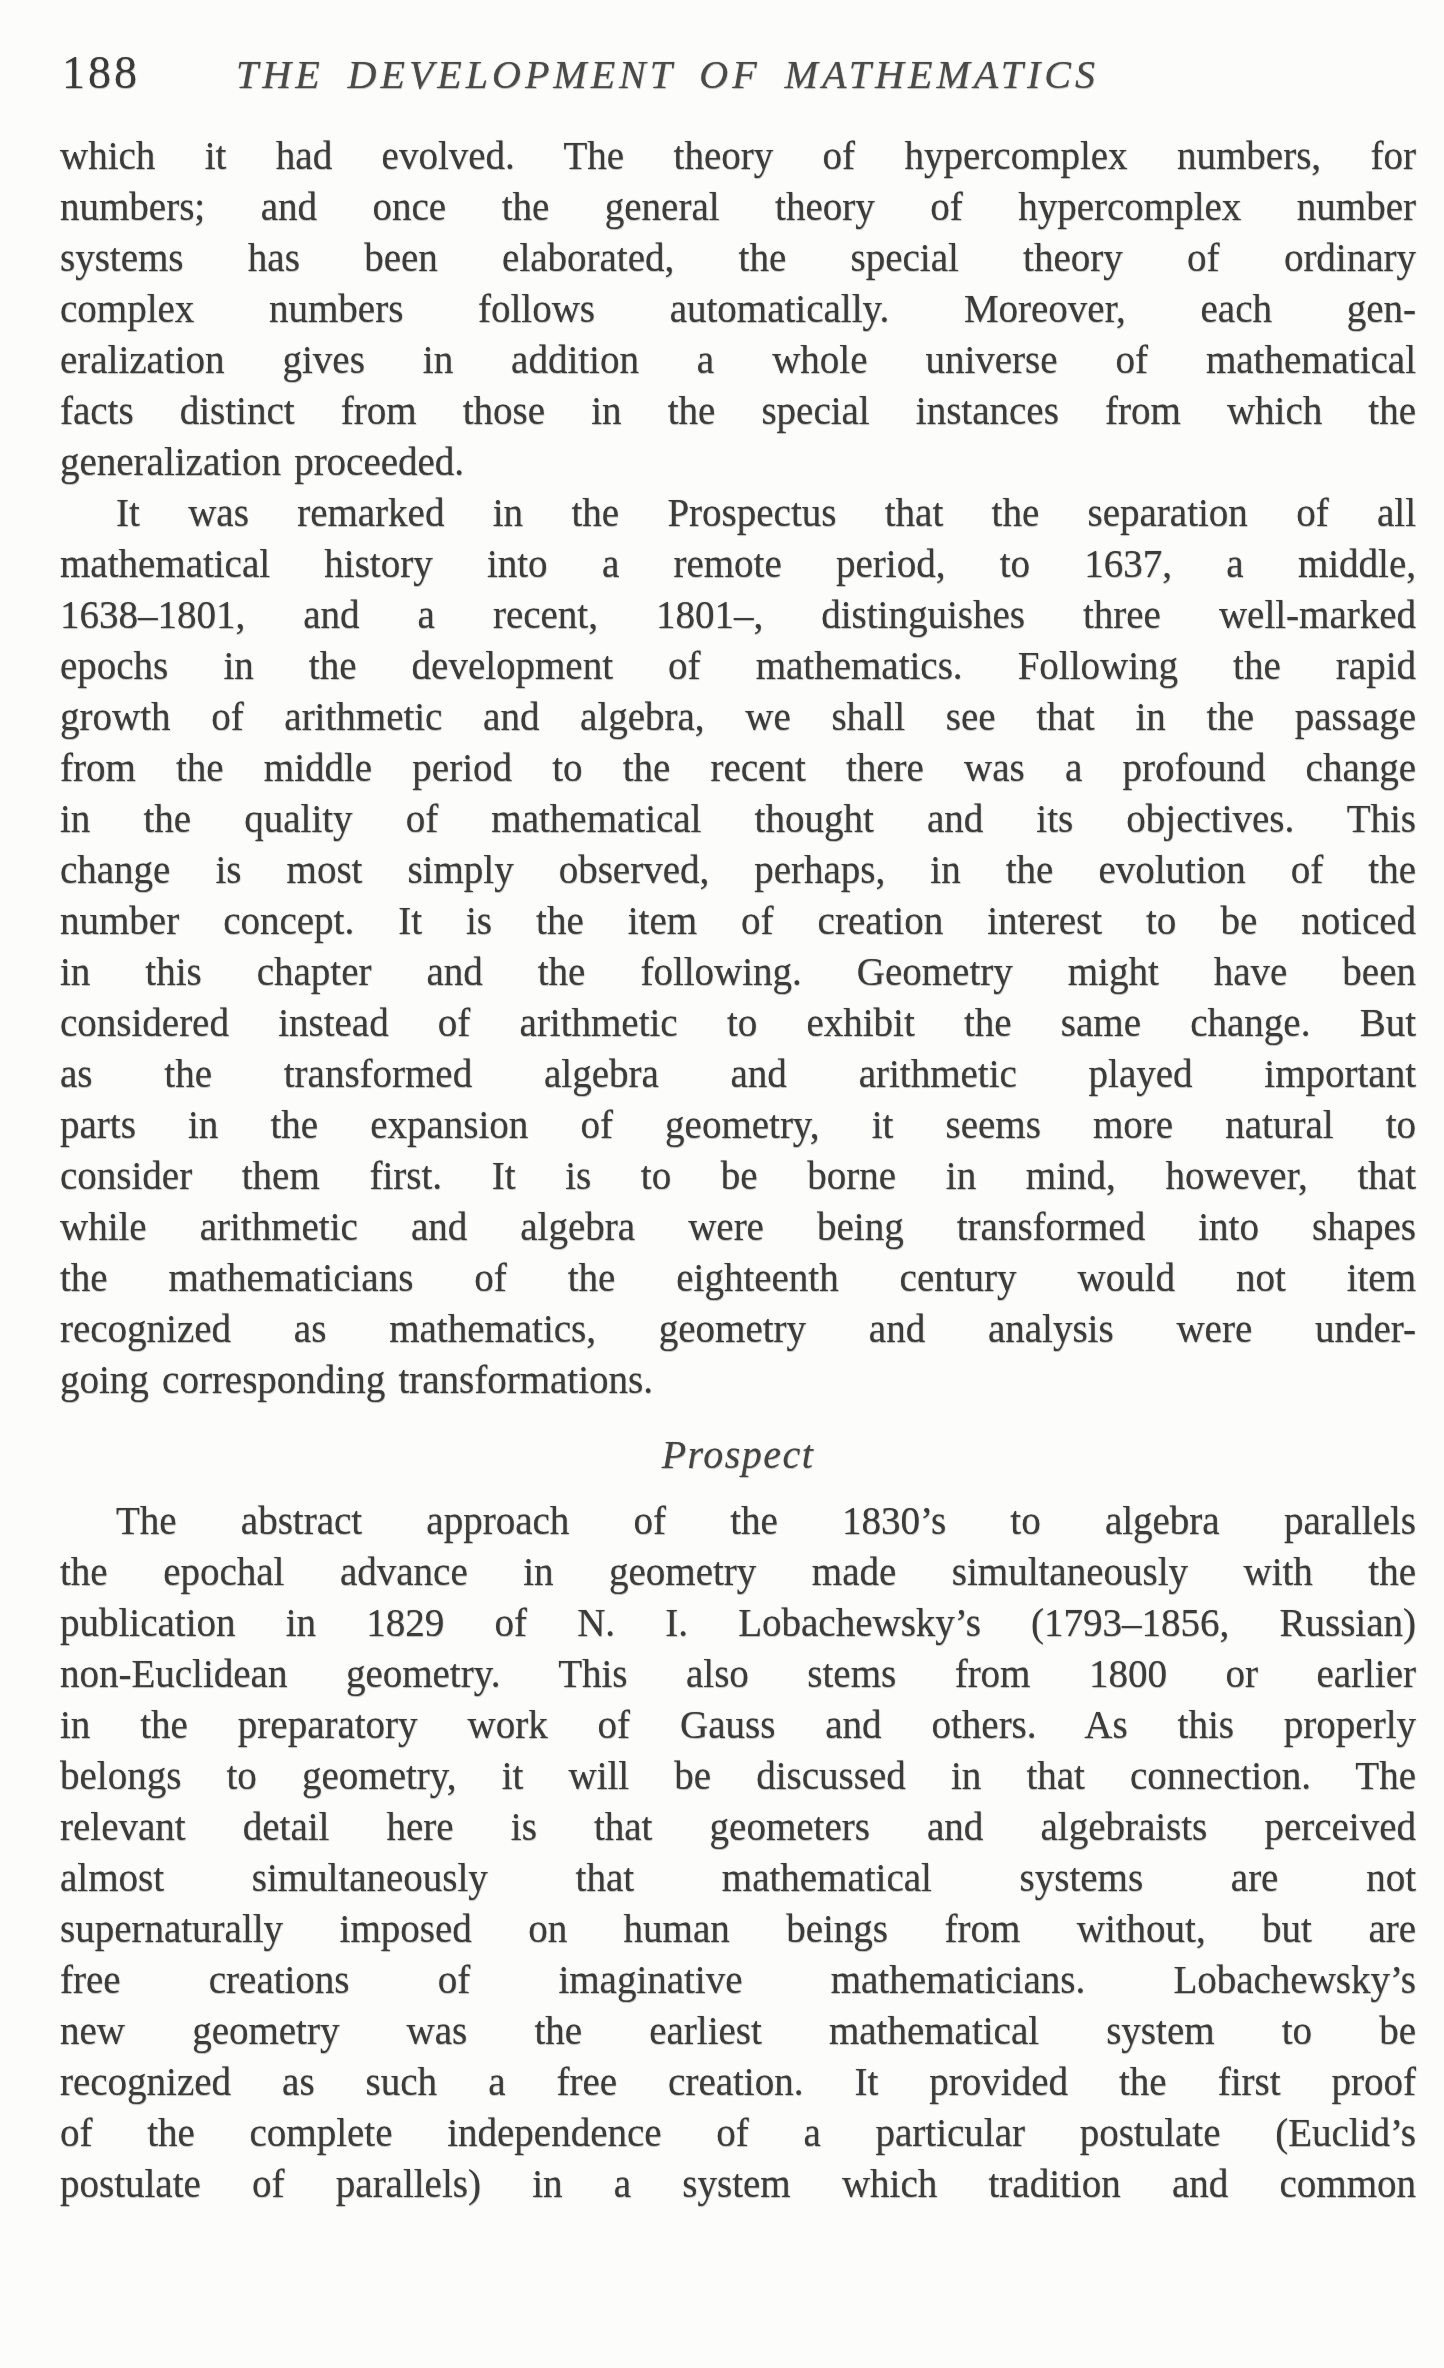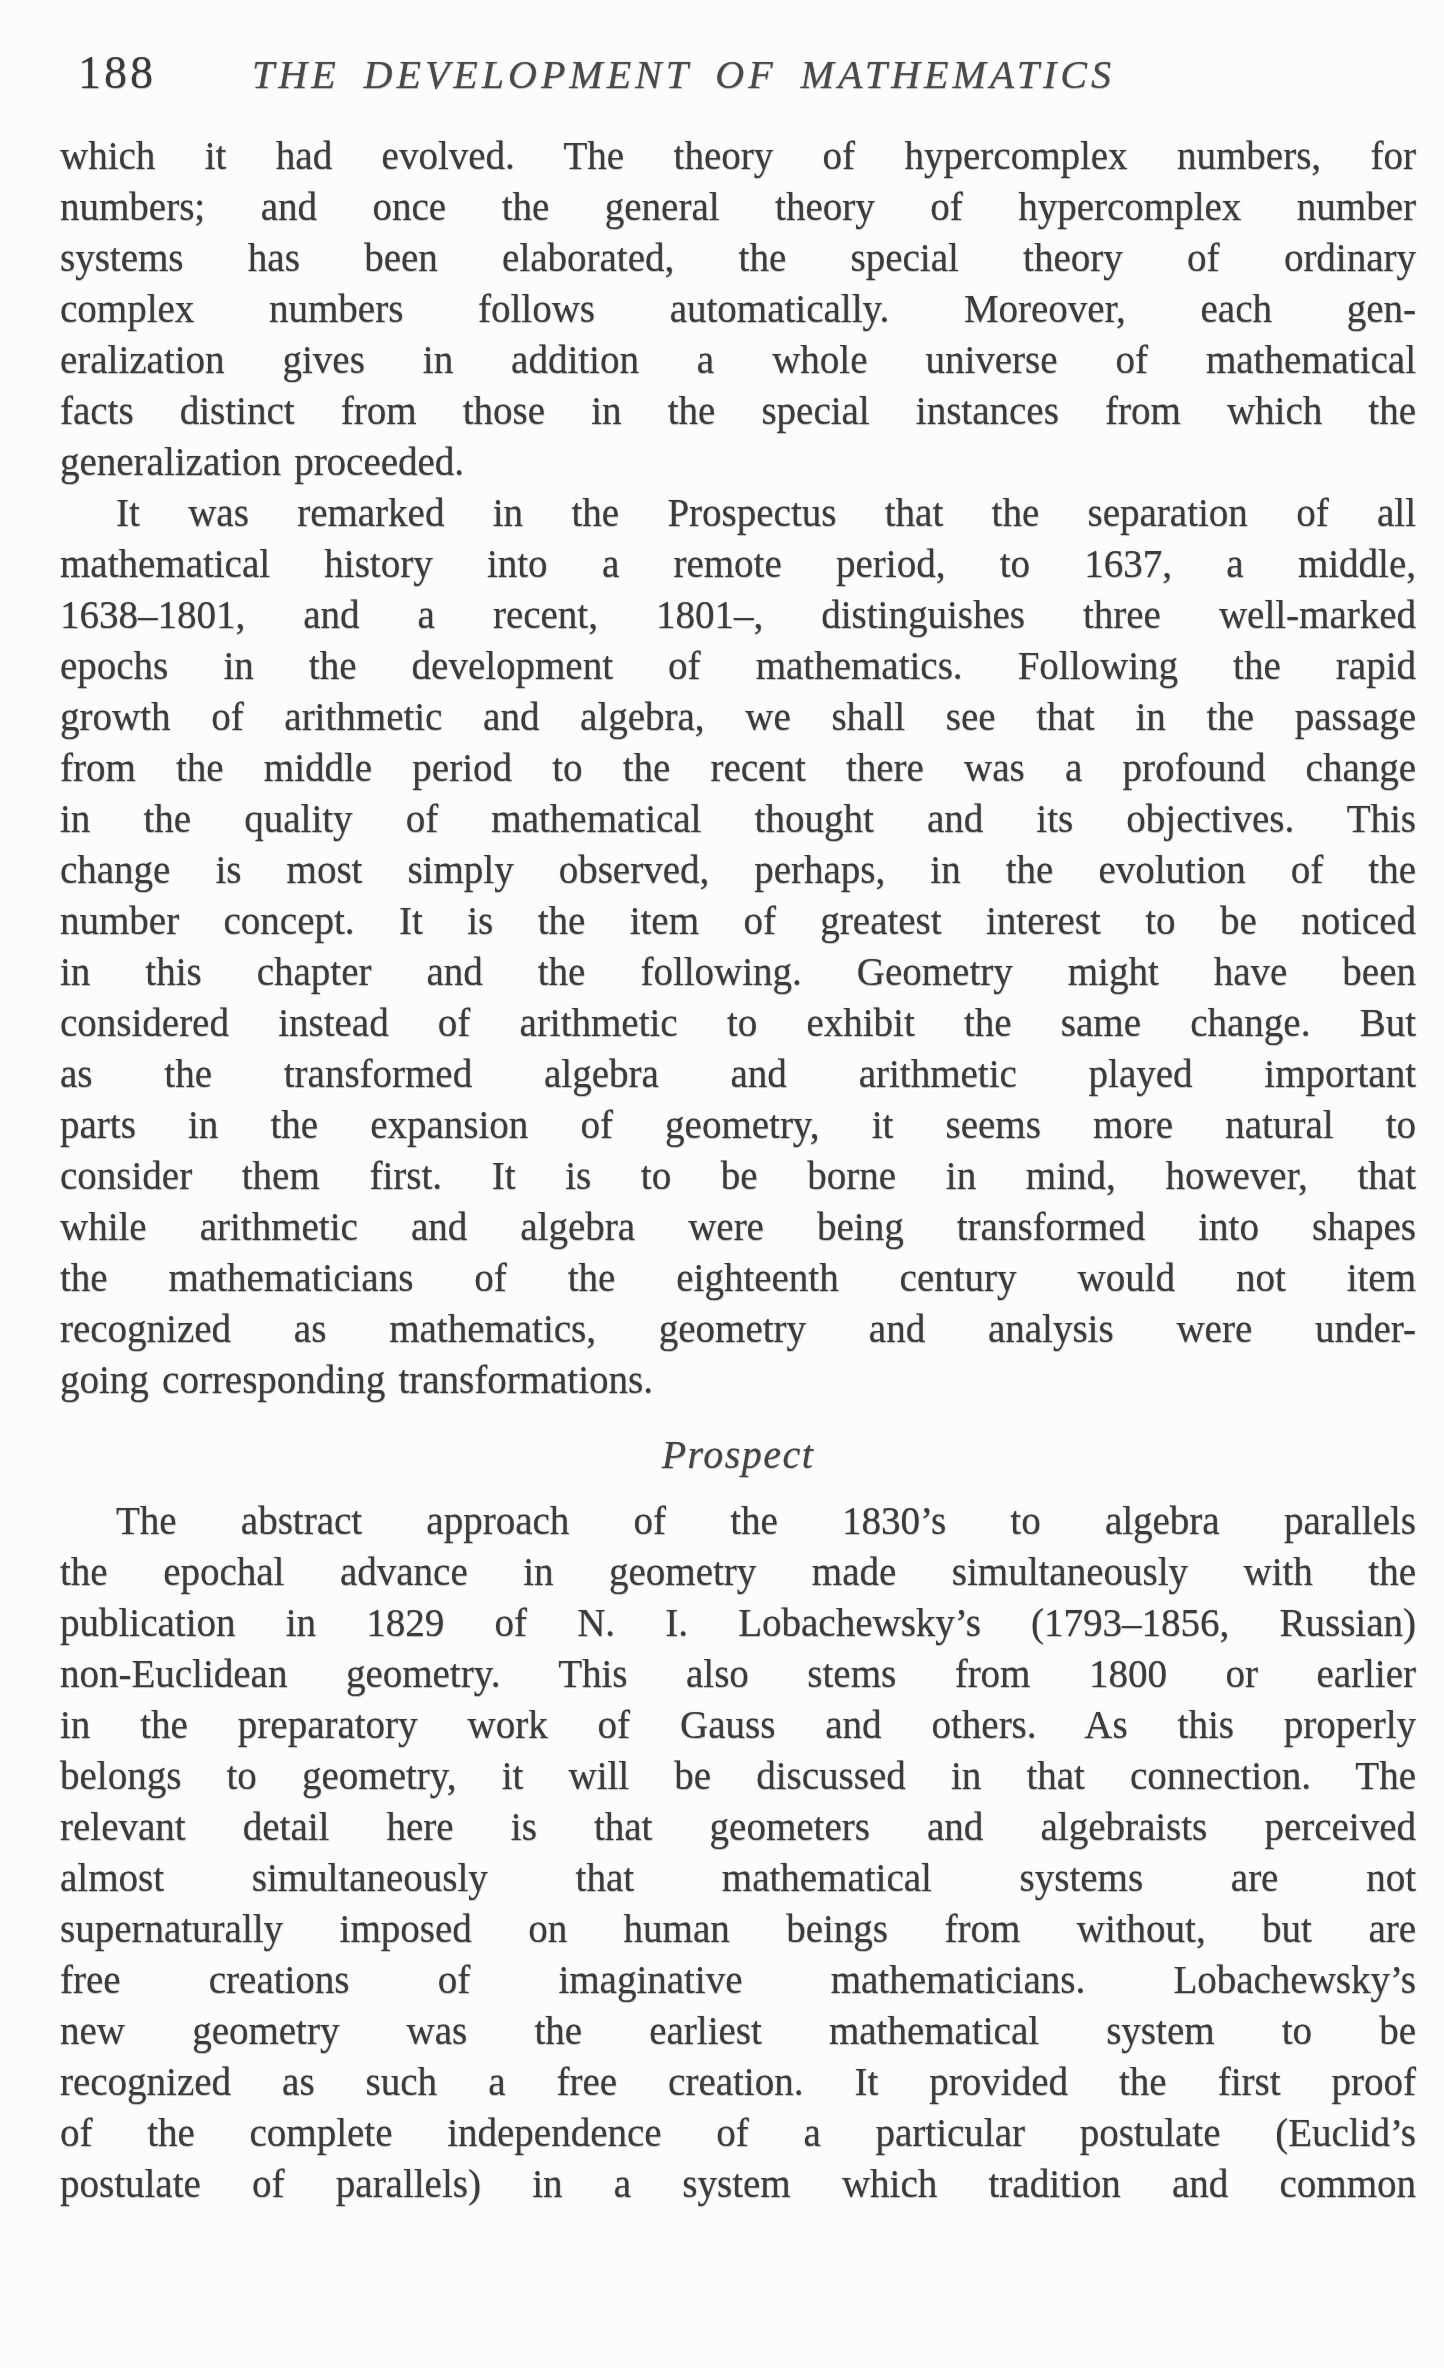--- a/index.html
+++ b/index.html
@@ -18,21 +18,20 @@
     text-shadow: 0 0 1px rgba(70,70,70,0.55), 0.5px 0.5px 0.8px rgba(90,90,90,0.35);
   }
   .running-head {
     position: absolute;
     top: 46px;
     left: 62px;
     right: 30px;
     white-space: nowrap;
     display: flex;
     align-items: baseline;
-    margin-left: 16px;
   }
   .page-num {
     font-size: 46px;
     letter-spacing: 3px;
     color: #3a3a3a;
   }
   .head-title {
     font-style: italic;
     font-size: 40px;
     letter-spacing: 4px;
@@ -92,21 +91,21 @@
       </div>
       <div class="paragraph">
         <div class="line indent">It was remarked in the Prospectus that the separation of all</div>
         <div class="line">mathematical history into a remote period, to 1637, a middle,</div>
         <div class="line">1638–1801, and a recent, 1801–, distinguishes three well-marked</div>
         <div class="line">epochs in the development of mathematics. Following the rapid</div>
         <div class="line">growth of arithmetic and algebra, we shall see that in the passage</div>
         <div class="line">from the middle period to the recent there was a profound change</div>
         <div class="line">in the quality of mathematical thought and its objectives. This</div>
         <div class="line">change is most simply observed, perhaps, in the evolution of the</div>
-        <div class="line">number concept. It is the item of greatest interest to be noticed</div>
+        <div class="line">number concept. It is the item of creation interest to be noticed</div>
         <div class="line">in this chapter and the following. Geometry might have been</div>
         <div class="line">considered instead of arithmetic to exhibit the same change. But</div>
         <div class="line">as the transformed algebra and arithmetic played important</div>
         <div class="line">parts in the expansion of geometry, it seems more natural to</div>
         <div class="line">consider them first. It is to be borne in mind, however, that</div>
         <div class="line">while arithmetic and algebra were being transformed into shapes</div>
         <div class="line">the mathematicians of the eighteenth century would not item</div>
         <div class="line">recognized as mathematics, geometry and analysis were under-</div>
         <div class="line no-just">going corresponding transformations.</div>
       </div>

